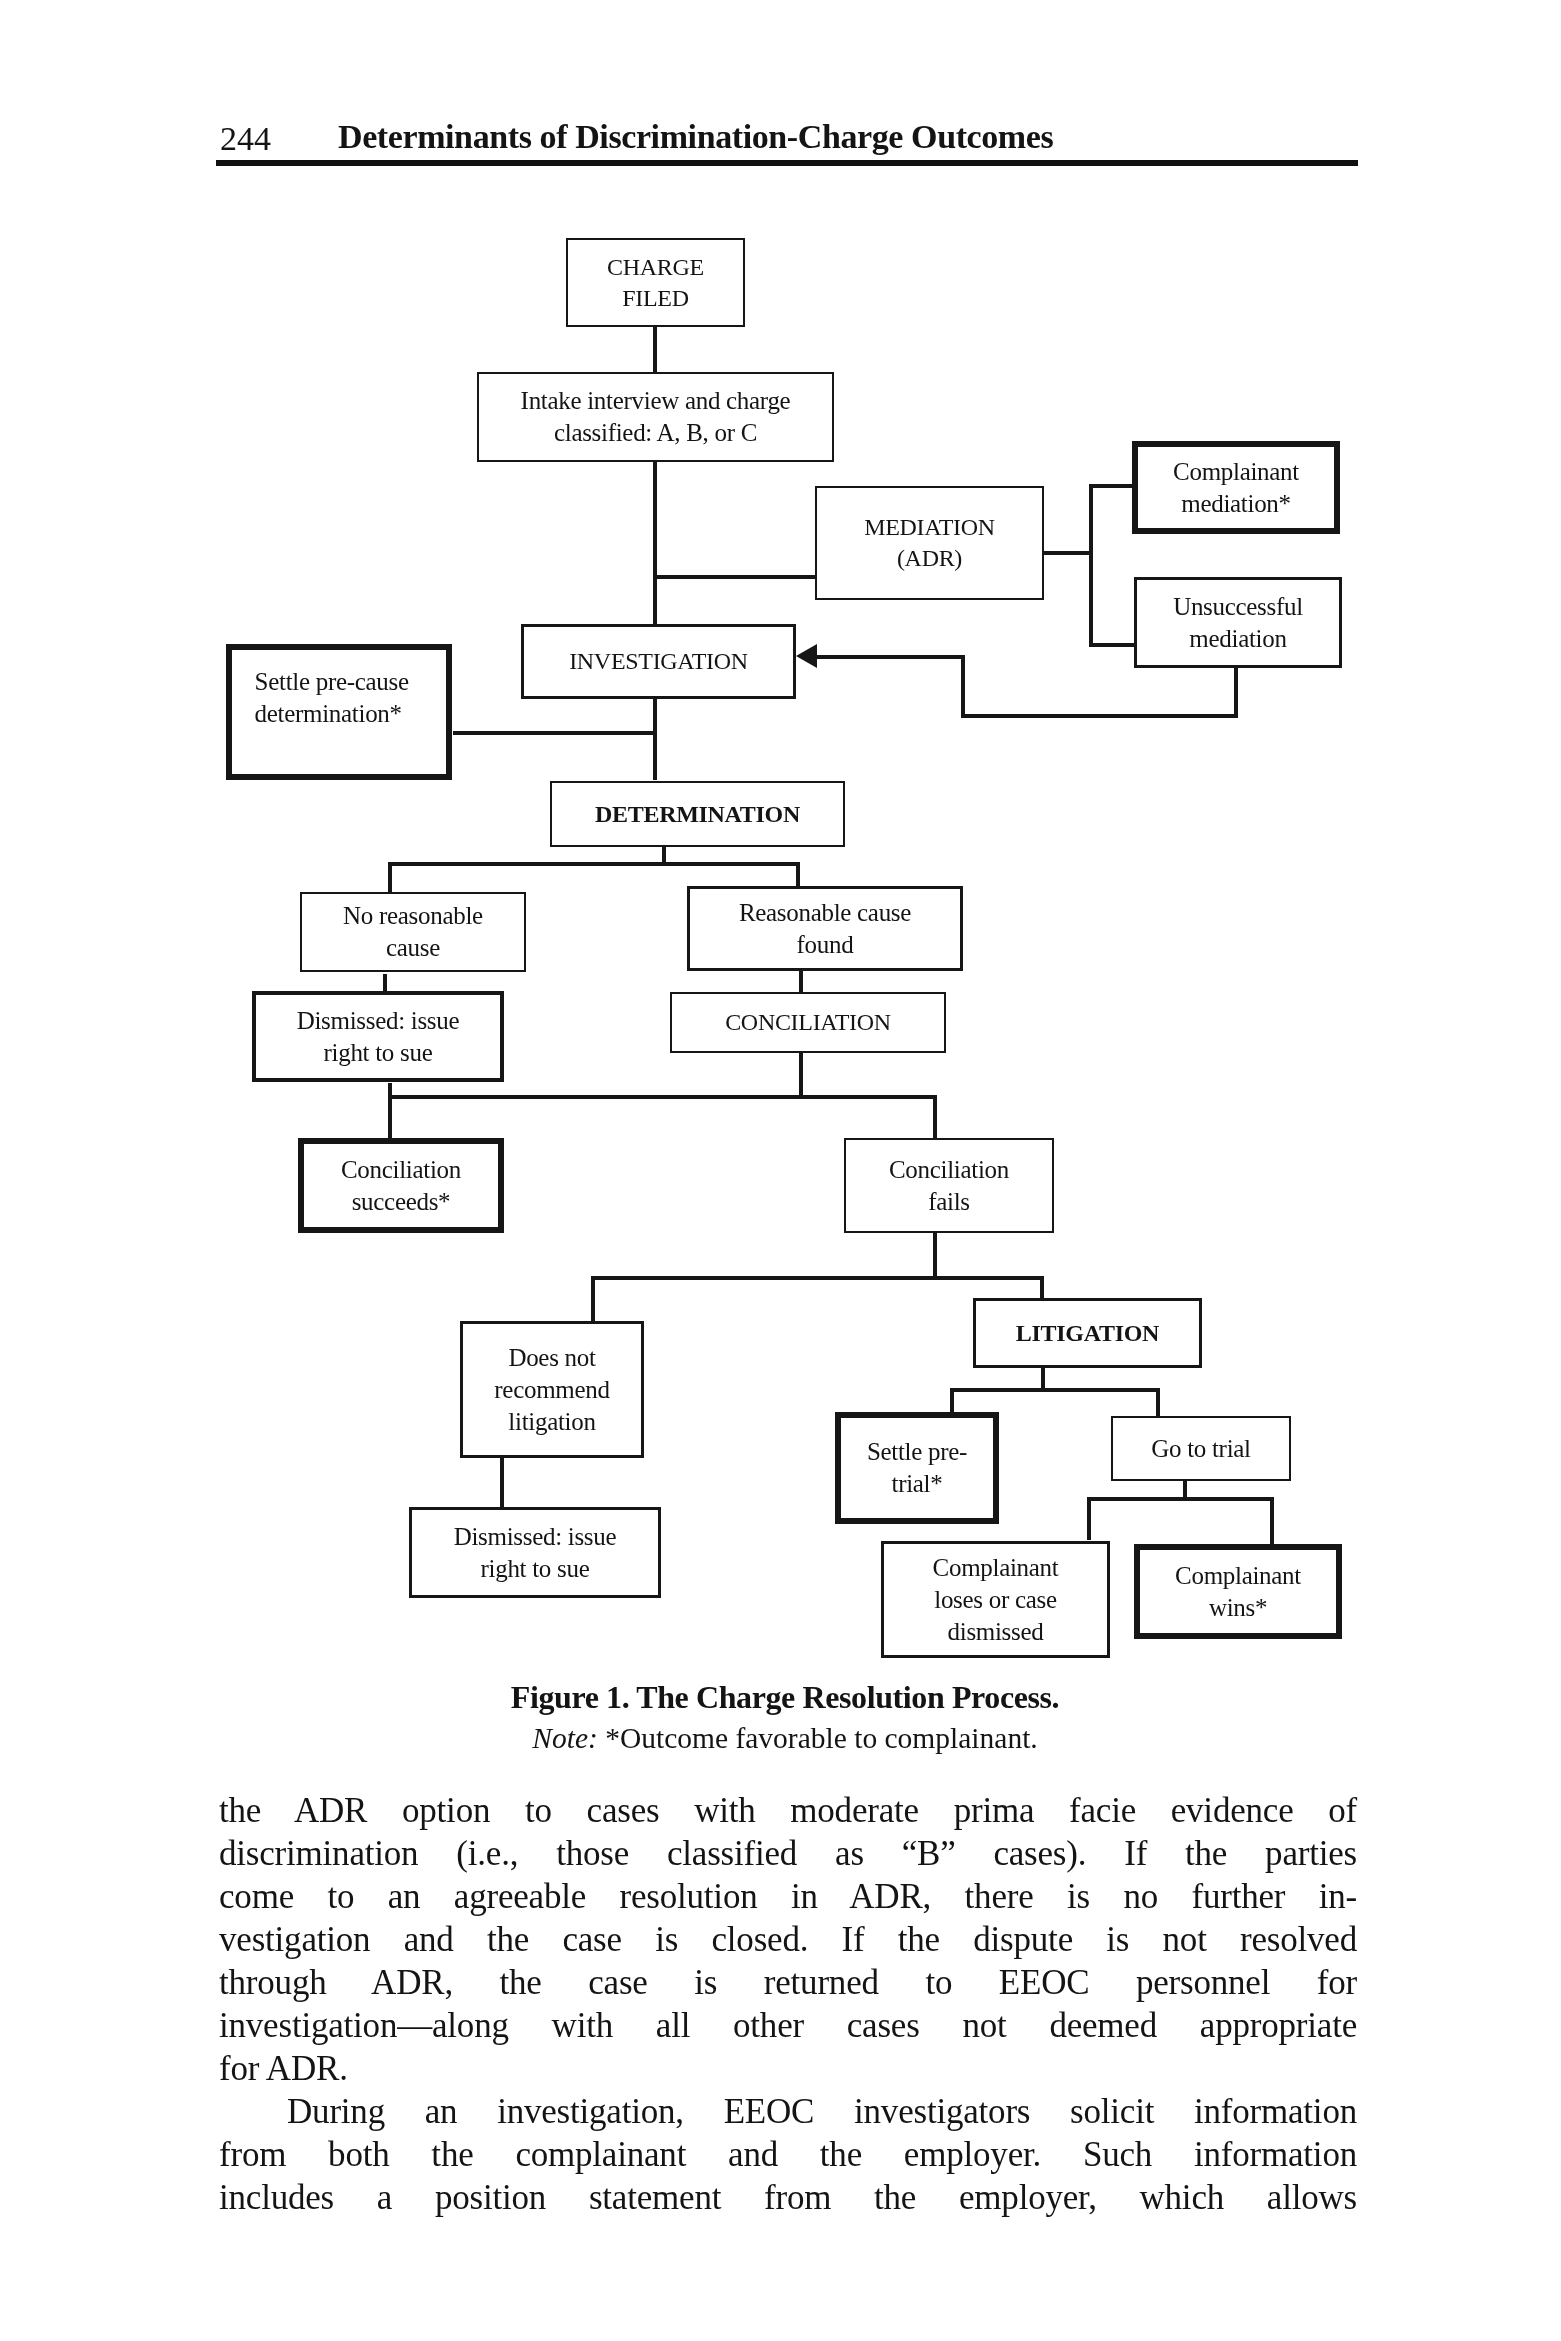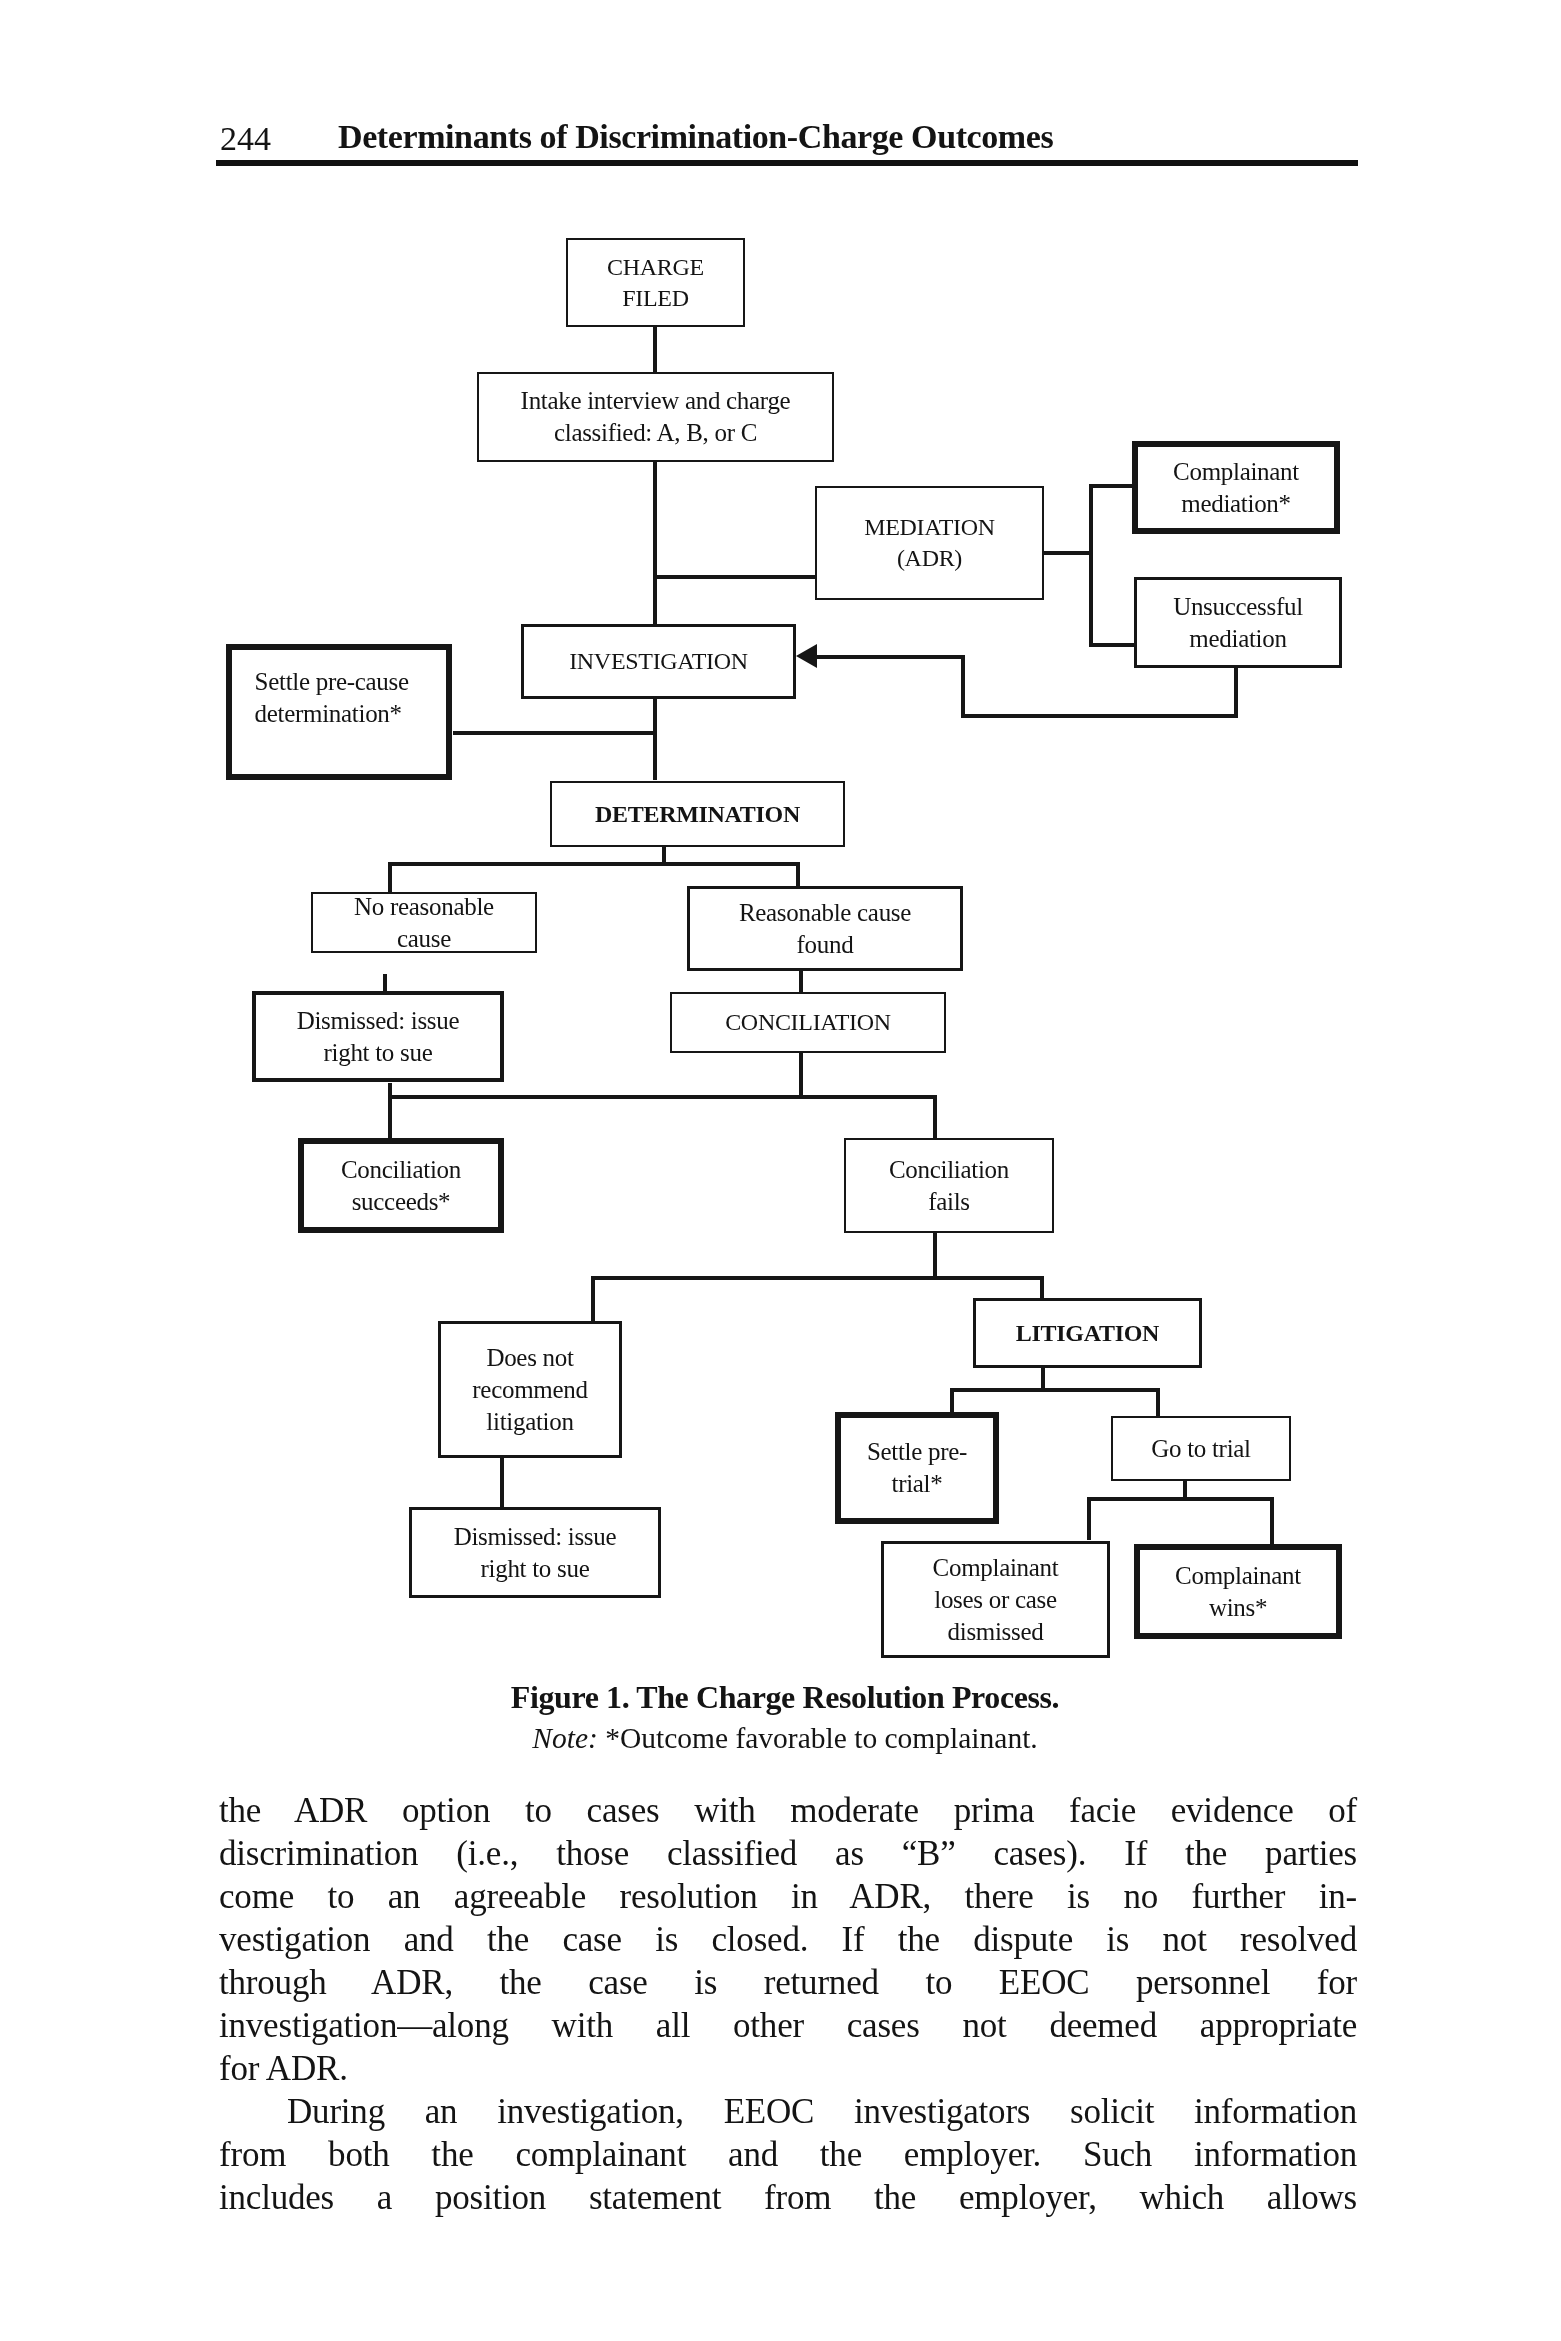--- a/index.html
+++ b/index.html
@@ -107,21 +107,21 @@
 <div class="node caps b4" style="left:521px;top:624px;width:275px;height:75px;">
     <span>INVESTIGATION</span>
   </div>
 <div class="node thick topleft" style="left:226px;top:644px;width:226px;height:136px;">
     <span>Settle pre-cause
 determination*</span>
   </div>
 <div class="node caps boldlbl" style="left:550px;top:781px;width:295px;height:66px;">
     <span>DETERMINATION</span>
   </div>
-<div class="node" style="left:311px;top:892px;width:226px;height:61px;">
+<div class="node" style="left:300px;top:892px;width:226px;height:80px;">
     <span>No reasonable
 cause</span>
   </div>
 <div class="node b4" style="left:687px;top:886px;width:276px;height:85px;">
     <span>Reasonable cause
 found</span>
   </div>
 <div class="node b5" style="left:252px;top:991px;width:252px;height:91px;">
     <span>Dismissed: issue
 right to sue</span>
@@ -130,21 +130,21 @@
     <span>CONCILIATION</span>
   </div>
 <div class="node thick" style="left:298px;top:1138px;width:206px;height:95px;">
     <span>Conciliation
 succeeds*</span>
   </div>
 <div class="node" style="left:844px;top:1138px;width:210px;height:95px;">
     <span>Conciliation
 fails</span>
   </div>
-<div class="node b4" style="left:438px;top:1321px;width:184px;height:137px;">
+<div class="node b4" style="left:460px;top:1321px;width:184px;height:137px;">
     <span>Does not
 recommend
 litigation</span>
   </div>
 <div class="node caps boldlbl b4" style="left:973px;top:1298px;width:229px;height:70px;">
     <span>LITIGATION</span>
   </div>
 <div class="node thick" style="left:835px;top:1412px;width:164px;height:112px;">
     <span>Settle pre-
 trial*</span>

